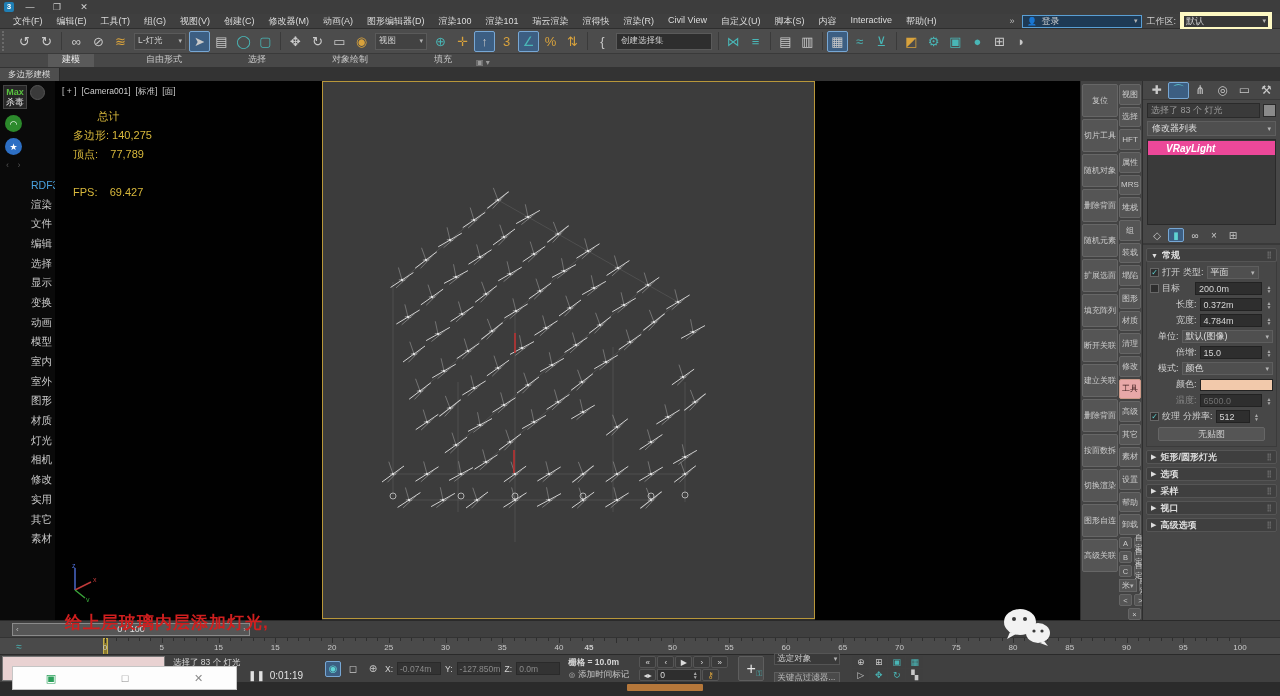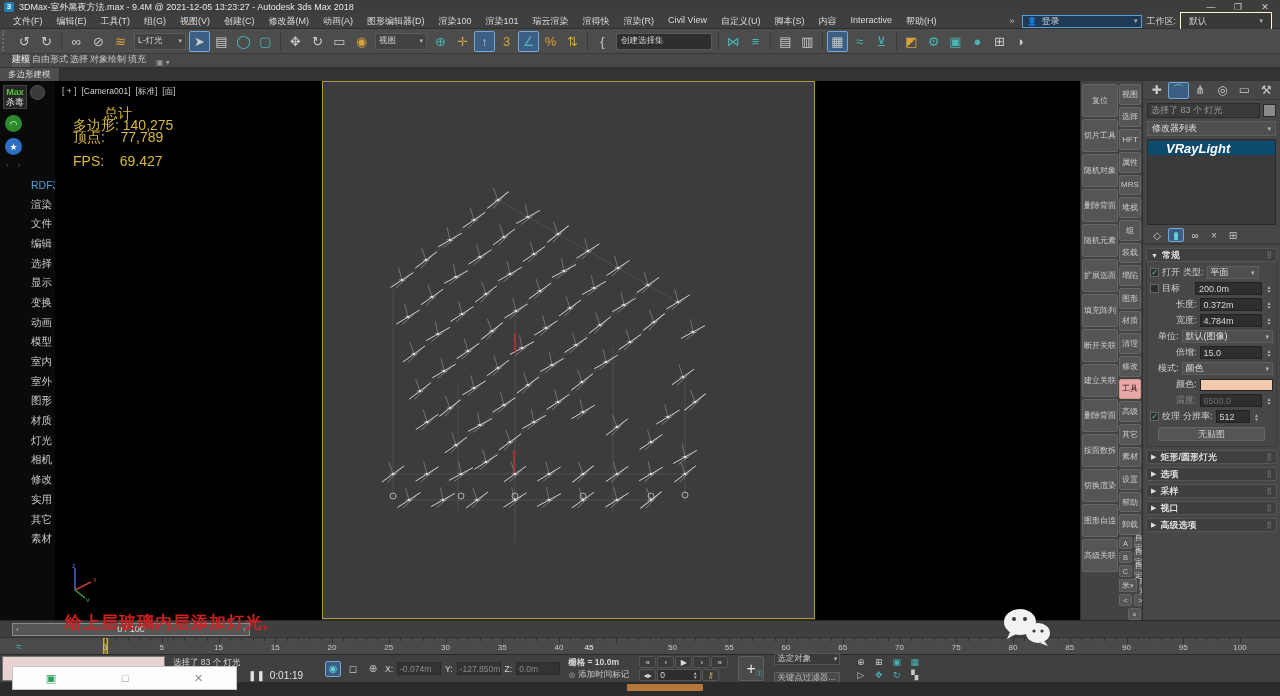--- a/index.html
+++ b/index.html
@@ -8,50 +8,50 @@
   .titlebar{height:14px;background:#3d3d3d;display:flex;align-items:center;font-size:9px;color:#e8e8e8;padding:0 4px;gap:5px;}
   .app-ico{width:10px;height:10px;background:#1f7fb5;border-radius:2px;color:#fff;font-size:8px;line-height:10px;text-align:center;font-weight:bold;}
   .title-txt{flex:1;white-space:nowrap;overflow:hidden;}
   .winbtn{width:22px;text-align:center;color:#cfcfcf;font-size:9px;cursor:default;}
   .menubar{height:15px;background:#3f3f3f;display:flex;align-items:center;font-size:9px;padding-left:6px;border-bottom:1px solid #2e2e2e;}
   .menu-item{padding:0 7px;white-space:nowrap;color:#dcdcdc;}
   .menu-more{padding:0 4px;color:#bbb;}
   .login-box{display:flex;align-items:center;background:#1e3a55;border:1px solid #5a9fd4;height:13px;padding:0 4px;gap:4px;margin:0 4px;min-width:120px;}
   .login-box .dd-a{margin-left:auto;}
   .ws{display:flex;align-items:center;gap:4px;padding-right:8px;color:#cfcfcf;}
-  .ws-dd{background:#383838;border:1px solid #fef9c3;min-width:92px;height:19px;font-size:9px;padding:0 8px;display:flex;align-items:center;justify-content:space-between;}
+  .ws-dd{background:#383838;border:4px solid #fef9c3;min-width:92px;height:19px;font-size:9px;padding:0 2px;display:flex;align-items:center;justify-content:space-between;}
   .toolbar{height:25px;background:#4c4c4c;display:flex;align-items:center;gap:1px;padding-left:10px;border-bottom:1px solid #3a3a3a;position:relative;}
   .dock-grip{position:absolute;left:2px;top:2px;bottom:2px;width:4px;border-left:2px dotted #6a6a6a;}
   .tb-btn{width:21px;height:21px;display:flex;align-items:center;justify-content:center;font-size:13px;color:#c9c9c9;border:1px solid transparent;border-radius:2px;}
   .tb-btn.act{background:#3c5e82;border-color:#77a7d4;}
   .tb-sep{width:1px;height:18px;background:#3a3a3a;margin:0 3px;}
   .tb-dd{height:17px;background:#424242;border:1px solid #5a5a5a;display:flex;align-items:center;font-size:8.5px;padding:0 3px;gap:4px;color:#d0d0d0;min-width:52px;justify-content:space-between;margin:0 2px;}
   .dd-a{font-size:7px;color:#b5b5b5;}
   .tb-field{height:17px;background:#2e2e2e;border:1px solid #5a5a5a;display:flex;align-items:center;font-size:8.5px;padding:0 4px;min-width:96px;color:#cfcfcf;margin:0 2px;}
   .ribtabs{height:14px;background:#484848;display:flex;align-items:flex-end;font-size:9px;padding-left:12px;gap:2px;border-bottom:1px solid #333;}
-  .ribtab{padding:1px 0;color:#c8c8c8;}
+  .ribtab{padding:1px 14px;color:#c8c8c8;margin-left:36px;}
   .ribtab.act{background:#5a5a5a;color:#eee;border-radius:2px 2px 0 0;}
   .ribpanelrow{height:13px;background:#333;display:flex;align-items:center;font-size:8.5px;}
   .ribpanel-tab{background:#4e4e4e;color:#d8d8d8;padding:0 8px;height:13px;display:flex;align-items:center;border-right:1px solid #2a2a2a;}
   .main{height:539px;display:flex;position:relative;}
   .sidebar{width:55px;background:#0a0a0a;font-size:10.5px;display:flex;flex-direction:column;padding-top:4px;}
   .sb-top{display:flex;gap:3px;padding-left:3px;align-items:flex-start;}
   .sb-badge{background:#262626;border:1px solid #444;padding:1px 2px;text-align:center;line-height:10px;font-size:9px;}
   .sb-badge .l1{color:#59c13f;font-weight:bold;}
   .sb-badge .l2{color:#e8e8e8;}
   .sb-circle{width:15px;height:15px;border-radius:50%;background:#3a3a3a;border:1px solid #555;}
   .sb-icoL{width:17px;height:17px;border-radius:50%;margin:6px 0 0 5px;display:flex;align-items:center;justify-content:center;font-size:9px;color:#fff;}
   .sb-arrows{color:#555;font-size:9px;margin:5px 0 0 6px;letter-spacing:3px;}
   .sb-items{margin-top:5px;display:flex;flex-direction:column;}
   .sb-item{height:19.7px;display:flex;align-items:center;padding-left:31px;color:#c9c9c9;}
   .sb-item.hl{color:#4aa3e0;}
   .canvas-black{background:#010101;position:relative;}
   .cam-rect{width:493px;height:538px;background:#3c3c3c;border:1px solid #b8973a;position:relative;}
   .vp-label{position:absolute;left:7px;top:5px;font-size:8.5px;color:#cfcfcf;display:flex;gap:5px;white-space:nowrap;}
-  .vp-stats{position:absolute;left:18px;top:26px;font-size:14px;color:#d9b93c;line-height:12px;white-space:pre;}
+  .vp-stats{position:absolute;left:18px;top:26px;font-size:11px;color:#d9b93c;line-height:19px;white-space:pre;}
   .tripod{position:absolute;left:8px;bottom:18px;}
   .red-overlay{position:absolute;left:10px;bottom:-14px;font-size:17px;font-weight:bold;color:#cf1f1f;white-space:nowrap;z-index:30;letter-spacing:1px;}
   .watermark{position:absolute;right:28px;bottom:-26px;display:flex;align-items:center;gap:6px;z-index:40;}
   .watermark .wm-txt{font-size:30px;font-weight:bold;color:#fbfbfb;text-shadow:0 1px 2px rgba(0,0,0,.5);}
   .scriptpanel{width:62px;background:#434343;border-left:1px solid #2e2e2e;display:flex;font-size:8px;padding:3px 1px 0 1px;gap:1px;}
   .sp-col{display:flex;flex-direction:column;gap:2px;}
   .sp-colL{width:37px;}
   .sp-colR{width:22px;}
   .sp-btn{background:#555;border:1px solid #666;border-radius:2px;color:#ccc;height:33px;display:flex;align-items:center;justify-content:center;white-space:nowrap;overflow:hidden;}
   .sp-btn.act{background:#e8a8a8;border-color:#c98;color:#402020;}
@@ -60,21 +60,21 @@
   .sp-dd{background:#555;border:1px solid #666;height:13px;flex:1;display:flex;align-items:center;justify-content:space-between;padding:0 2px;color:#ccc;}
   .cmdpanel{width:138px;background:#474747;border-left:1px solid #2e2e2e;font-size:9px;display:flex;flex-direction:column;}
   .cp-tabs{height:19px;display:flex;align-items:center;padding:0 3px;gap:1px;border-bottom:1px solid #393939;}
   .cp-tab{width:21px;height:17px;display:flex;align-items:center;justify-content:center;font-size:12px;color:#c9c9c9;border-radius:2px;}
   .cp-tab.act{background:#3c5e82;border:1px solid #77a7d4;color:#5fd3d3;}
   .cp-namerow{display:flex;align-items:center;gap:3px;padding:3px 4px;}
   .cp-name{flex:1;height:15px;background:#3a3a3a;border:1px solid #2a2a2a;color:#9a9a9a;display:flex;align-items:center;padding:0 3px;white-space:nowrap;overflow:hidden;}
   .cp-swatch{width:13px;height:13px;background:#8a8a8a;border:1px solid #2a2a2a;}
   .cp-dd{height:15px;background:#4f4f4f;border:1px solid #5e5e5e;margin:0 4px 3px;display:flex;align-items:center;justify-content:space-between;padding:0 4px;color:#ddd;}
   .cp-stack{height:86px;background:#3a3a3a;border:1px solid #2a2a2a;margin:0 4px;padding-top:1px;}
-  .stack-item{height:14px;background:#0c4a6e;color:#fff;font-weight:bold;display:flex;align-items:center;padding-left:18px;font-size:13px;font-style:italic;}
+  .stack-item{height:14px;background:#ec4899;color:#fff;font-weight:bold;display:flex;align-items:center;padding-left:18px;font-size:10px;font-style:italic;}
   .cp-stacktools{height:18px;display:flex;align-items:center;gap:3px;padding:0 6px;border-bottom:2px solid #393939;margin-top:2px;}
   .st-ico{width:16px;height:14px;display:flex;align-items:center;justify-content:center;color:#c9c9c9;font-size:10px;}
   .st-ico.act{background:#3c5e82;border:1px solid #77a7d4;border-radius:2px;color:#5fd3d3;}
   .rollout{margin:3px 3px 0;}
   .ro-head{height:14px;background:#3f3f3f;border:1px solid #555;border-radius:2px;display:flex;align-items:center;padding:0 4px;gap:4px;font-weight:bold;color:#ddd;}
   .ro-head .grip{margin-left:auto;color:#6a6a6a;font-size:7px;}
   .ro-body{background:#474747;border:1px solid #3b3b3b;border-top:none;padding:4px 3px 5px;display:flex;flex-direction:column;gap:3px;}
   .prow{display:flex;align-items:center;gap:3px;height:13px;}
   .plab{color:#d0d0d0;white-space:nowrap;}
   .pfield{background:#2e2e2e;border:1px solid #222;height:13px;display:flex;align-items:center;padding:0 3px;color:#d6d6d6;flex:1;}
@@ -117,21 +117,20 @@
   .orange-seg{position:absolute;left:627px;top:2px;width:76px;height:7px;background:#b5773a;border-radius:1px;}
   .recorder{position:absolute;left:12px;top:-16px;width:225px;height:24px;background:#fdfdfd;border:1px solid #c5c5c5;display:flex;align-items:center;justify-content:space-around;z-index:50;}
   .rec-ico{font-size:11px;color:#8a8a8a;}
   .rec-time{position:absolute;left:248px;top:-12px;color:#e2e2e2;font-size:10px;display:flex;gap:5px;align-items:center;z-index:50;}
 </style>
 </head>
 <body>
 
 <div class="titlebar">
   <div class="app-ico">3</div>
-  <div class="title-txt">3DMax-室外黑夜方法.max - 9.4M @ 2021-12-05 13:23:27 - Autodesk 3ds Max 2018</div>
   <div class="winbtn">—</div>
   <div class="winbtn">❐</div>
   <div class="winbtn">✕</div>
 </div>
 
 <div class="menubar">
   <div id="menuItems" style="display:flex;flex:1;">
       <div class="menu-item">文件(F)</div>
       <div class="menu-item">编辑(E)</div>
       <div class="menu-item">工具(T)</div>

